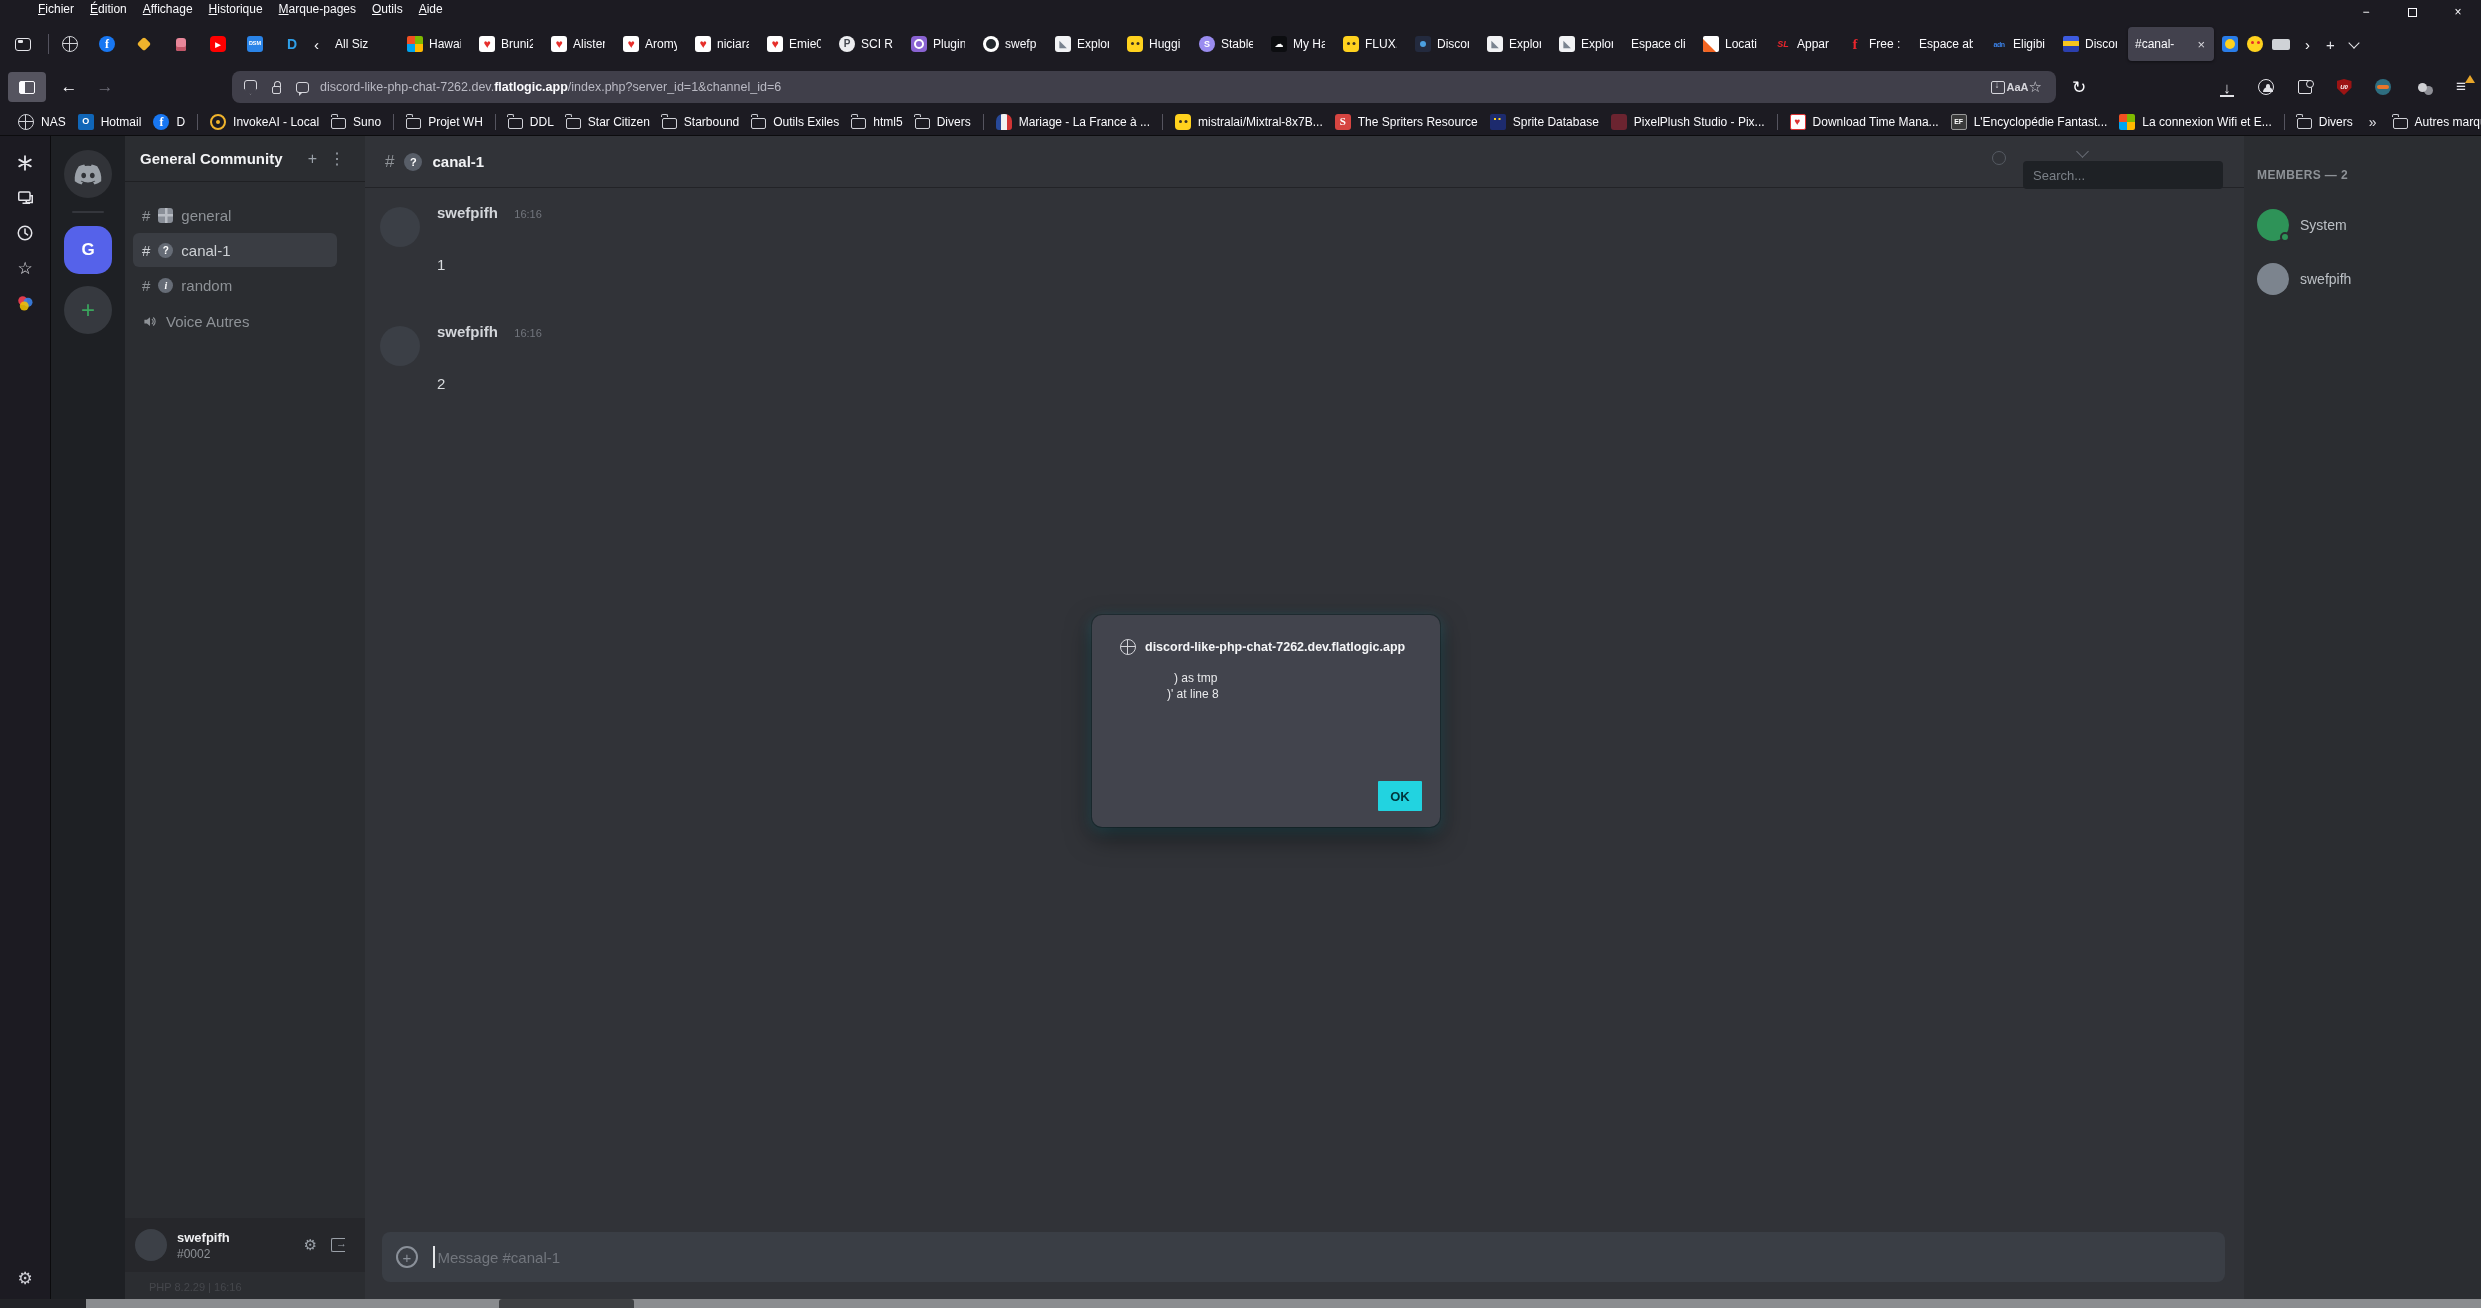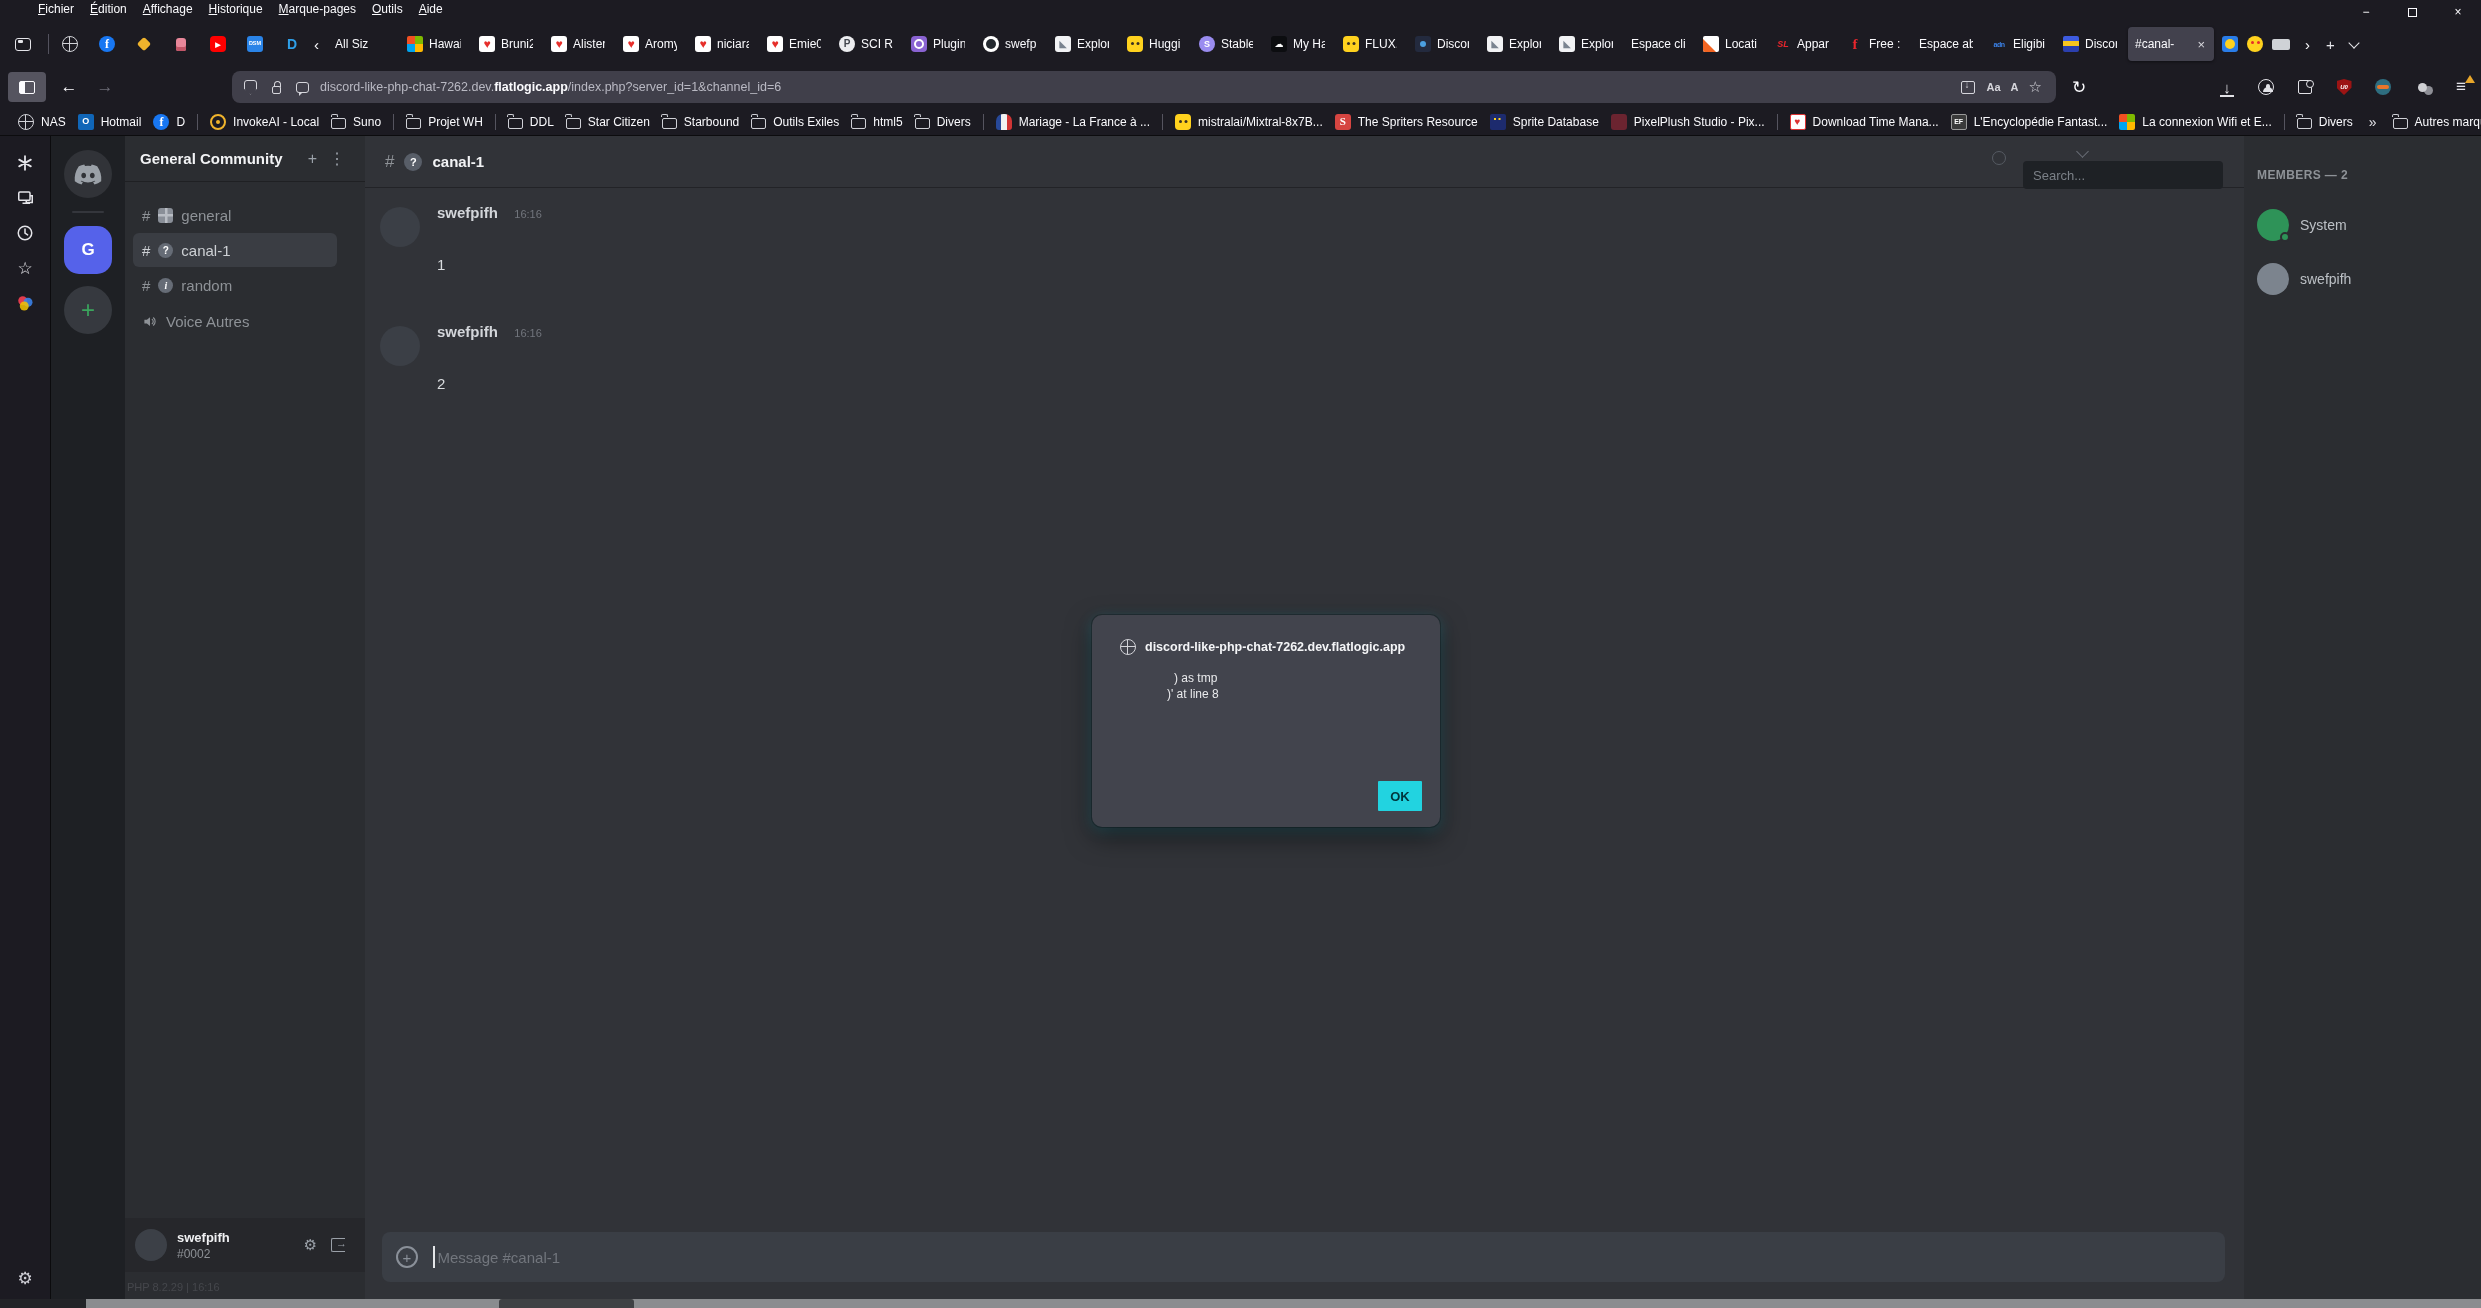--- a/index.html
+++ b/index.html
@@ -81,21 +81,21 @@
   #nav-fwd{left:88px;color:#6d6c77}
   #urlbar{position:absolute;left:232px;top:5px;width:1824px;height:32px;background:#403f4a;border-radius:8px;display:flex;align-items:center;padding:0 10px;gap:9px}
   .u-ico{width:17px;height:17px;display:inline-flex;align-items:center;justify-content:center;color:#d6d6dc;flex:0 0 auto}
   .u-shield{width:13px;height:15px;background:transparent;border:1.6px solid #d6d6dc;border-radius:3px 3px 6px 6px;clip-path:polygon(0 0,100% 0,100% 62%,50% 100%,0 62%)}
   .u-lock{width:9px;height:8px;border:1.5px solid #d6d6dc;border-radius:2px;position:relative;margin-top:5px}
   .u-lock::before{content:"";position:absolute;top:-6px;left:1px;width:5px;height:5px;border:1.5px solid #d6d6dc;border-bottom:none;border-radius:4px 4px 0 0}
   .u-perm{width:13px;height:11px;border:1.5px solid #d6d6dc;border-radius:3px;position:relative}
   .u-perm::before{content:"";position:absolute;bottom:-4px;left:2px;border-left:4px solid #d6d6dc;border-bottom:4px solid transparent}
   #url-text{flex:1;font-size:12.5px;color:#b9b9c3;white-space:nowrap;overflow:hidden}
   #url-text b{color:#fbfbfe;font-weight:bold}
-  .urlbar-right{display:flex;align-items:center;gap:10px;margin-left:auto;padding-right:4px}
+  .urlbar-right{display:flex;align-items:center;gap:0;margin-left:auto;padding-right:4px}
   .u-save{width:14px;height:13px;border:1.5px solid #d6d6dc;border-radius:2px;position:relative}
   .u-save::before{content:"↓";position:absolute;left:2.5px;top:-3px;font-size:10px;color:#d6d6dc}
   .u-trans{font-size:11px;color:#d6d6dc;font-weight:bold}
   .u-star{font-size:15px;color:#d6d6dc;font-weight:normal}
   .nav-right{position:absolute;right:10px;top:6px;height:30px;display:flex;align-items:center;gap:19px}
   .nr-ico{color:#e2e2e7;font-size:15px;position:relative;display:inline-flex;align-items:center;justify-content:center;width:20px;height:20px}
   .dl-tray::after{content:"";position:absolute;bottom:0;left:3px;right:3px;height:1.6px;background:#e2e2e7}
   .acct{width:16px;height:16px;border:1.6px solid #e2e2e7;border-radius:50%}
   .acct::before{content:"";position:absolute;top:4px;left:6.5px;width:4.5px;height:4.5px;background:#e2e2e7;border-radius:50%}
   .acct::after{content:"";position:absolute;bottom:2.5px;left:4px;width:9.5px;height:4.5px;background:#e2e2e7;border-radius:5px 5px 0 0}
@@ -143,21 +143,21 @@
   #voice-row{height:34px;margin:2px 28px 0 8px;padding:0 9px;display:flex;align-items:center;gap:8px;color:#8e9297;font-size:15px}
   .speaker{display:inline-flex}
   #user-area{position:absolute;left:0;right:0;bottom:27px;height:54px;background:#26272b;display:flex;align-items:center;padding:0 10px}
   #user-avatar{width:32px;height:32px;border-radius:50%;background:#3c4047;flex:0 0 auto}
   #user-names{margin-left:10px;flex:1}
   #user-name{font-size:13px;font-weight:bold;color:#f0f1f3}
   #user-tag{font-size:12px;color:#8e9297;margin-top:2px}
   .ua-btn{color:#9aa0a8;font-size:15px;padding:0 8px}
   .logout{width:14px;height:14px;border:1.6px solid #9aa0a8;border-right:none;border-radius:2px 0 0 2px;position:relative;margin:0 10px 0 6px}
   .logout::before{content:"→";position:absolute;left:4px;top:-2px;font-size:11px;color:#9aa0a8}
-  #php-footer{position:absolute;left:2px;bottom:6px;font-size:11px;color:#45474c;white-space:nowrap}
+  #php-footer{position:absolute;left:24px;bottom:6px;font-size:11px;color:#45474c;white-space:nowrap}
 
   #chat{flex:1;background:#313338;position:relative;overflow:hidden}
   #chat-header{height:52px;display:flex;align-items:center;padding-left:20px;border-bottom:1px solid rgba(0,0,0,.3);gap:10px}
   #chat-hash{color:#8e9297;font-size:17px}
   .badge.q-big{width:18px;height:18px;background:#585e68;font-size:11px}
   #chat-title{font-size:15px;font-weight:bold;color:#f2f3f5}
   #hdr-circle{position:absolute;top:15px;right:238px;width:14px;height:14px;border:1.6px solid #565b63;border-radius:50%}
   #hdr-chev{position:absolute;top:11px;right:157px;width:9px;height:9px;border-right:1.7px solid #6a6f77;border-bottom:1.7px solid #6a6f77;transform:rotate(45deg)}
   #chat-search{position:absolute;top:25px;right:21px;width:200px;height:28px;background:#1e2125;border:none;border-radius:4px;color:#c8cacd;font-size:13px;padding:0 10px;font-family:"Liberation Sans",sans-serif}
   #chat-search::placeholder{color:#7b8087}

